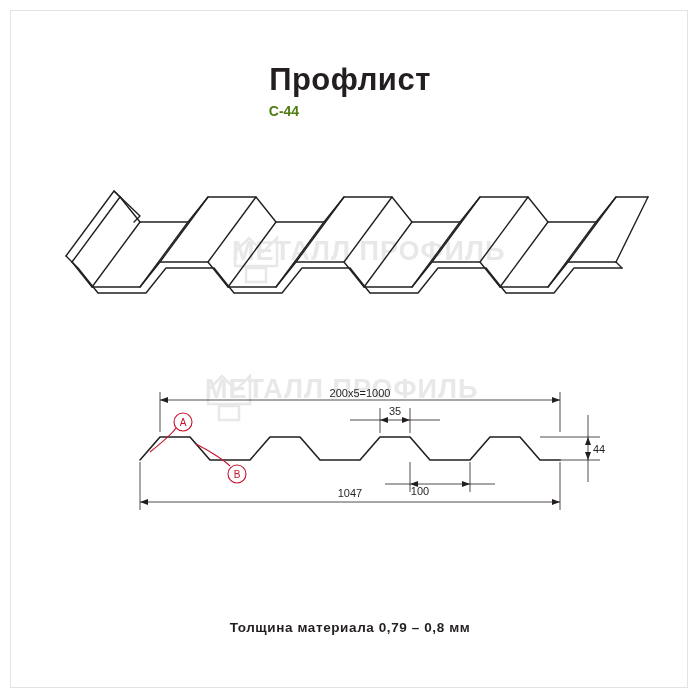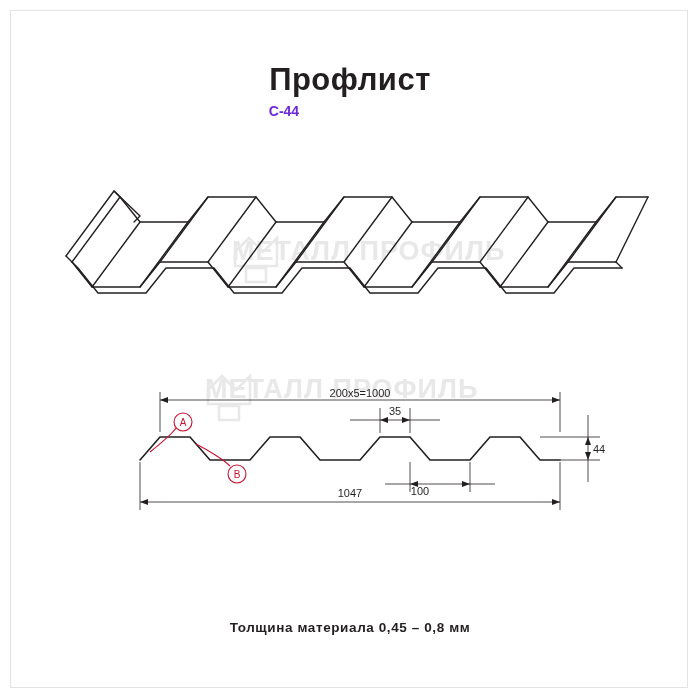--- a/index.html
+++ b/index.html
@@ -40,21 +40,21 @@
     letter-spacing: 0.5px;
     color: #231f20;
   }
   .subtitle {
     position: absolute;
     left: 0; top: 103px;
     width: 568px;
     text-align: center;
     font-size: 14px;
     font-weight: bold;
-    color: #6d28d9;
+    color: #4d7c0f;
   }
   .footnote {
     position: absolute;
     left: 0; top: 620px;
     width: 700px;
     text-align: center;
     font-size: 13.5px;
     font-weight: bold;
     letter-spacing: 0.6px;
     color: #231f20;
@@ -204,15 +204,15 @@
     <text x="183" y="426" text-anchor="middle" font-family="Liberation Sans, sans-serif" font-size="10" fill="#c8102e">A</text>
     <text x="237" y="478" text-anchor="middle" font-family="Liberation Sans, sans-serif" font-size="10" fill="#c8102e">B</text>
 
     <text x="360" y="397" text-anchor="middle" font-family="Liberation Sans, sans-serif" font-size="11" fill="#231f20">200х5=1000</text>
     <text x="395" y="415" text-anchor="middle" font-family="Liberation Sans, sans-serif" font-size="11" fill="#231f20">35</text>
     <text x="420" y="495" text-anchor="middle" font-family="Liberation Sans, sans-serif" font-size="11" fill="#231f20">100</text>
     <text x="350" y="497" text-anchor="middle" font-family="Liberation Sans, sans-serif" font-size="11" fill="#231f20">1047</text>
     <text x="593" y="453" text-anchor="start" font-family="Liberation Sans, sans-serif" font-size="11" fill="#231f20">44</text>
   </svg>
 
-  <div class="footnote">Толщина материала 0,45 – 0,8 мм</div>
+  <div class="footnote">Толщина материала 0,79 – 0,8 мм</div>
 
 </div>
 
 </body></html>

